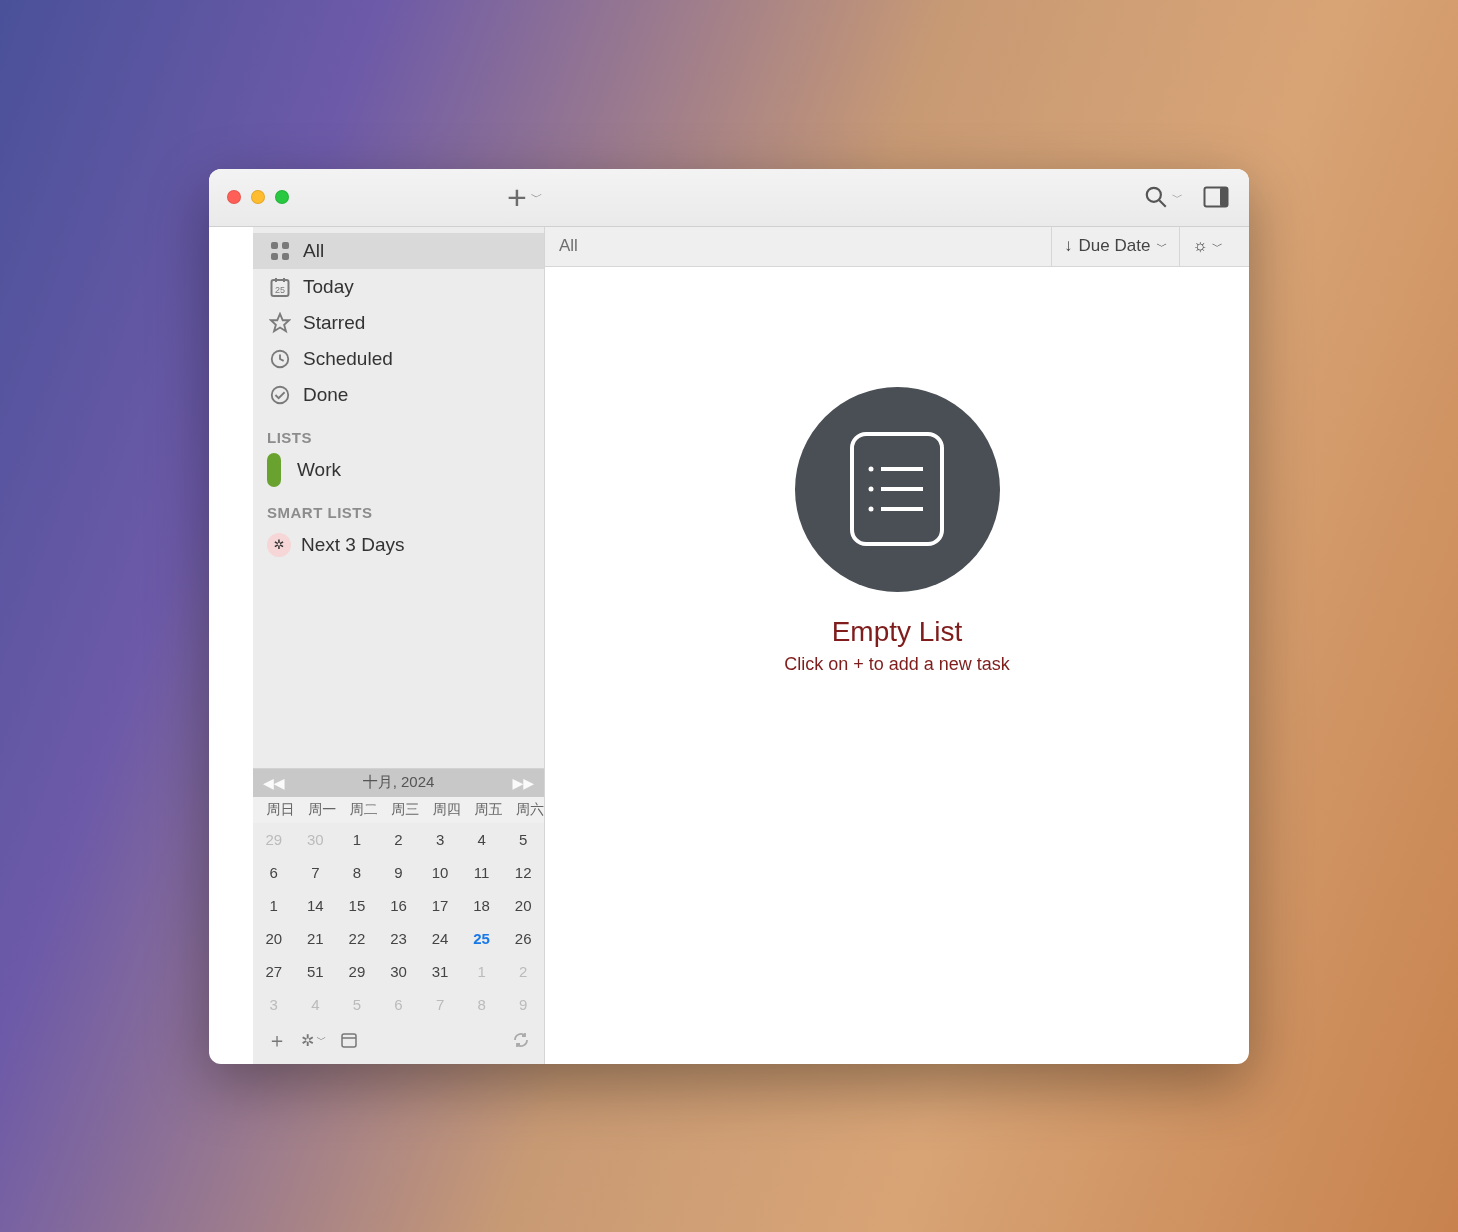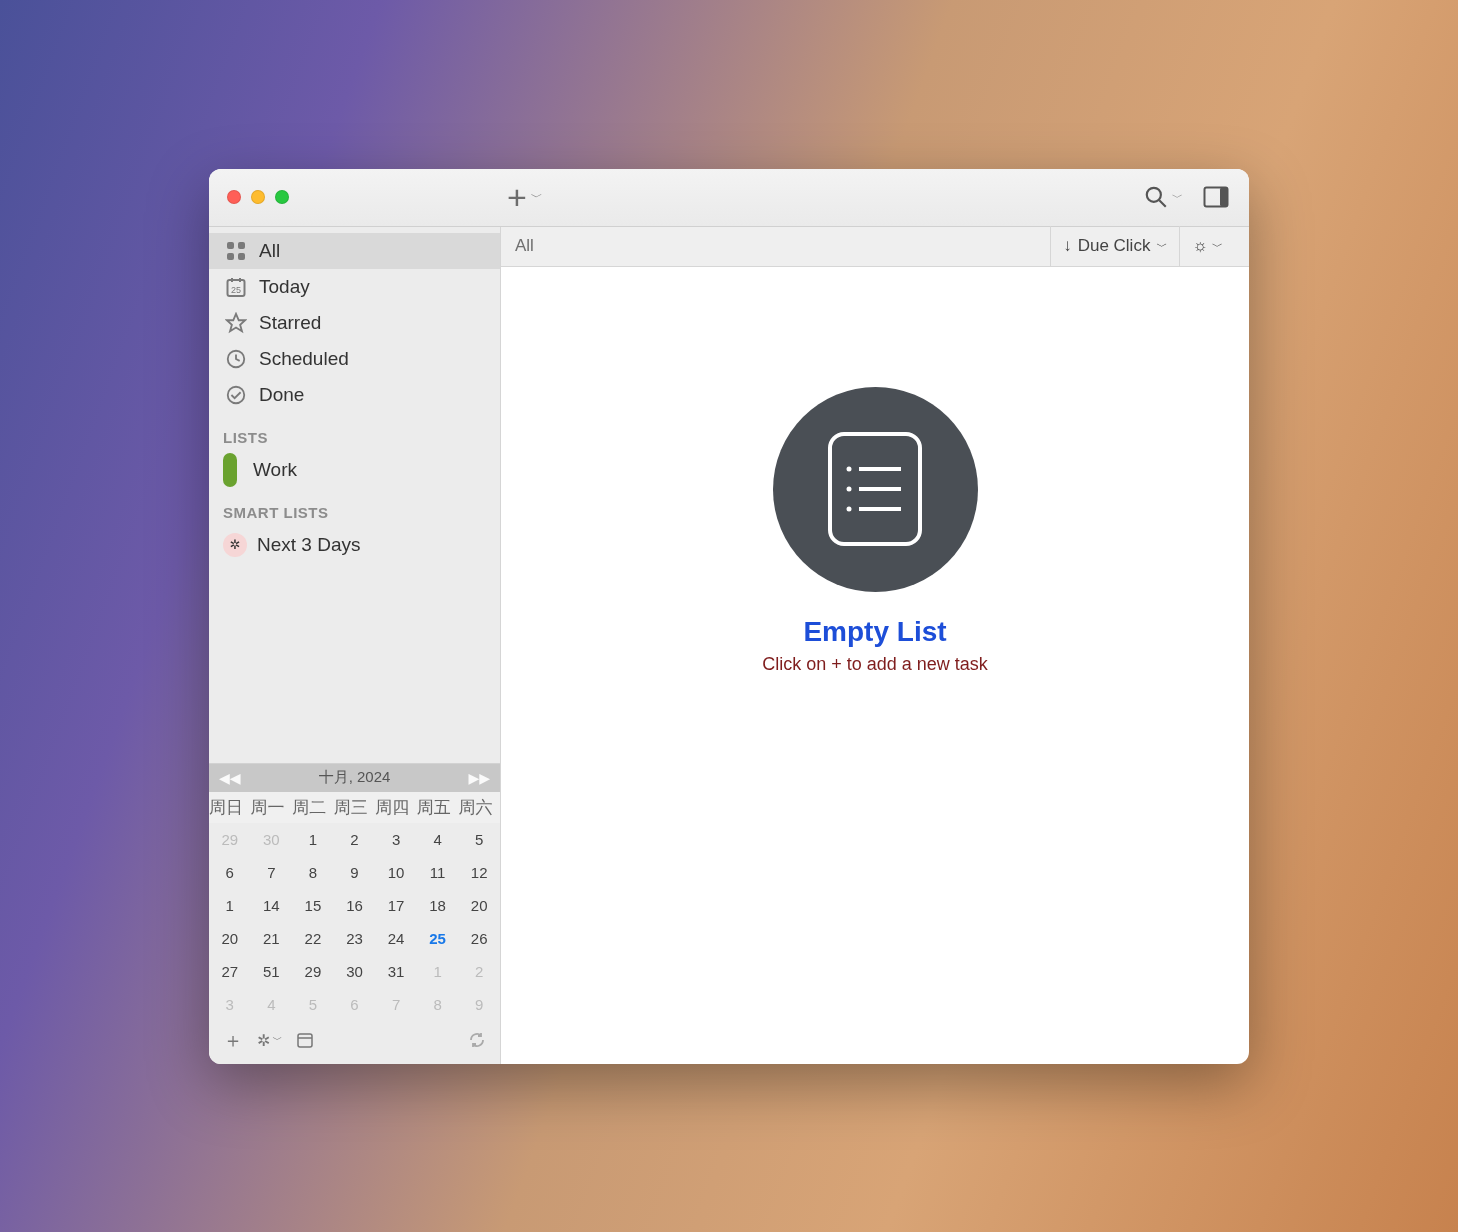--- a/index.html
+++ b/index.html
@@ -26,53 +26,53 @@
 .traffic { display: flex; gap: 10px; }
 .dot { width: 14px; height: 14px; border-radius: 50%; }
 .dot.red { background: #ff5f57; border: 0.5px solid rgba(0,0,0,0.1); }
 .dot.yellow { background: #febc2e; border: 0.5px solid rgba(0,0,0,0.1); }
 .dot.green { background: #28c840; border: 0.5px solid rgba(0,0,0,0.1); }
 .titlebar-tools { margin-left: auto; display:flex; align-items:center; gap:20px; padding-right:20px;}
 .add-btn { margin-left: 218px; display:flex; align-items:center; gap:4px; color:#6d6d6d; cursor:pointer;}
 .add-btn .plus { font-size: 34px; font-weight: 300; line-height:1;}
 .add-btn .chev { font-size:12px; color:#8a8a8a; }
 .search-btn, .panel-btn { display:flex; align-items:center; color:#555; cursor:pointer;}
-.body { flex:1; display:flex; min-height:0; }
+.body { flex:1; display:flex; min-height:0;margin-left:44px; }
 .sidebar {
   width: 292px; background: #ececec; border-right: 1px solid #d5d5d5;
   display:flex; flex-direction:column;
 }
 .sb-nav { padding-top: 6px; }
 .sb-item { display:flex; align-items:center; gap:10px; padding: 4px 14px; font-size:19px; color:#333; cursor:pointer; height:36px;}
 .sb-item.selected { background:#d9d9d9; }
 .sb-item .icon { width:26px; height:26px; display:flex; align-items:center; justify-content:center; color:#7a7a7a;}
 .sb-section-label { font-size:15px; font-weight:700; color:#8c8c8c; letter-spacing:0.5px; padding: 16px 14px 6px; }
 .list-pill { width:14px; height:34px; border-radius:7px; margin-left:0px; margin-right:6px;}
 .sl-item { display:flex; align-items:center; gap:10px; padding: 4px 14px; font-size:19px; color:#333; height:36px; cursor:pointer;}
 .sl-chip { width:24px; height:24px; border-radius:50%; background:#f8d7d7; display:flex; align-items:center; justify-content:center; font-size:13px;}
 .calendar { margin-top:auto; border-top:1px solid #d2d2d2; }
 .cal-header { background:#c8c8c8; height:28px; display:flex; align-items:center; justify-content:center; position:relative; font-size:15px; color:#555;}
 .cal-header .nav { position:absolute; color:#fafafa; font-size:14px; cursor:pointer;}
 .cal-header .prev { left:10px; }
 .cal-header .next { right:10px; }
 .cal-grid { display:grid; grid-template-columns: repeat(7, 1fr); }
-.cal-dow { text-align:left; font-size:17px; color:#666; padding:4px 0; background:#f0f0f0;}
+.cal-dow { text-align:right; font-size:14px; color:#666; padding:4px 0; background:#f0f0f0;}
 .cal-cell { text-align:center; font-size:15px; color:#444; padding:8px 0; cursor:pointer;}
 .cal-cell.muted { color:#bbb; }
 .cal-cell.today { color:#1878e8; font-weight:700; }
 .cal-footer { display:flex; align-items:center; gap:14px; padding:6px 14px 10px; color:#777;}
 .cal-footer .spacer { flex:1; }
 .main { flex:1; display:flex; flex-direction:column; }
 .main-toolbar { height:40px; background:#efefef; border-bottom:1px solid #d6d6d6; display:flex; align-items:center; padding:0 14px; font-size:17px; color:#6f6f6f;}
 .main-toolbar .right { margin-left:auto; display:flex; align-items:center; gap:0;}
 .sort-btn { display:flex; align-items:center; gap:6px; padding:0 12px; height:40px; border-left:1px solid #d6d6d6; cursor:pointer; color:#444;}
 .brightness-btn { padding:0 12px; height:40px; border-left:1px solid #d6d6d6; display:flex; align-items:center; cursor:pointer; color:#444; gap:4px;}
 .empty-state { flex:1; display:flex; flex-direction:column; align-items:center; justify-content:flex-start; padding-top:120px;}
 .empty-circle { width:205px; height:205px; border-radius:50%; background:#4a4f55; display:flex; align-items:center; justify-content:center;}
-.empty-title { margin-top:24px; font-size:28px; font-weight:700; color:#1d4ed8;}
+.empty-title { margin-top:24px; font-size:28px; font-weight:400; color:#7f1d1d;}
 .empty-sub { margin-top:6px; font-size:18px; color:#7f1d1d;}
 svg { display:block; }
 </style>
 </head>
 <body>
 
 <div class="window">
   <div class="titlebar">
     <div class="traffic">
       <div class="dot red"></div>
@@ -249,21 +249,21 @@
         </div>
       </div>
     </div>
 
     <div class="main">
       <div class="main-toolbar">
         <span>All</span>
         <div class="right">
           <div class="sort-btn">
             <span>↓</span>
-            <span>Due Click</span>
+            <span>Due Date</span>
             <span style="font-size:11px;">﹀</span>
           </div>
           <div class="brightness-btn">
             <span>☼</span>
             <span style="font-size:11px;">﹀</span>
           </div>
         </div>
       </div>
       <div class="empty-state">
         <div class="empty-circle">

